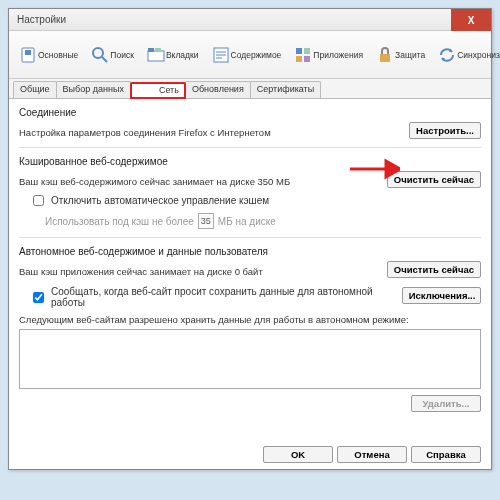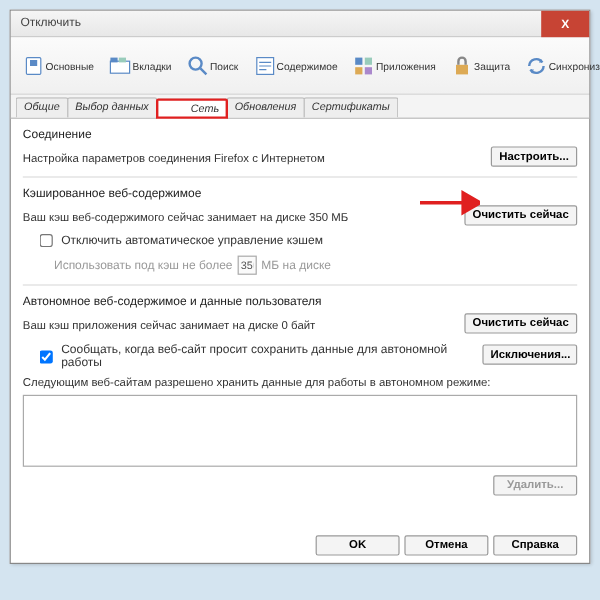--- a/index.html
+++ b/index.html
@@ -6,21 +6,21 @@
 body { margin: 0; background: #d4e4f0; width: 500px; height: 500px; position: relative; }
 .window { position: absolute; top: 8px; left: 8px; right: 8px; bottom: 30px; background: #fff; border: 1px solid #888; box-shadow: 1px 1px 3px rgba(0,0,0,0.2); }
 .titlebar { height: 22px; background: linear-gradient(#f5f5f5, #e8e8e8); border-bottom: 1px solid #ccc; display: flex; align-items: center; padding-left: 8px; color: #444; position: relative; }
 .close-btn { position: absolute; right: 0; top: 0; width: 40px; height: 22px; background: #c74434; color: #fff; display: flex; align-items: center; justify-content: center; font-size: 12px; font-weight: bold; }
 .toolbar { height: 48px; background: linear-gradient(#fbfbfb, #f0f0f0); border-bottom: 1px solid #ccc; display: flex; padding: 2px 4px; gap: 2px; }
 .tb-item { flex: 0 0 auto; display: flex; flex-direction: row; align-items: center; justify-content: center; padding: 2px 4px; border: 1px solid transparent; border-radius: 2px; cursor: pointer; min-width: 44px; }
 .tb-item.active { background: #cfe3f5; border: 1px solid #7da9d8; }
 .tb-item.hl { outline: 2px solid #e02020; outline-offset: -1px; }
 .tb-icon { width: 20px; height: 20px; display: flex; align-items: center; justify-content: center; }
 .tb-label { font-size: 8.5px; color: #333; margin-top: 1px; white-space: nowrap; }
-.tabs { height: 20px; background: #f4f4f4; border-bottom: 1px solid #bbb; display: flex; padding-left: 4px; padding-top: 2px; font-style: italic; }
+.tabs { height: 20px; background: #f4f4f4; border-bottom: 1px solid #bbb; display: flex; padding-left: 4px; padding-top: 2px; }
 .tab { padding: 2px 6px; border: 1px solid #bbb; border-bottom: none; background: #eee; margin-right: -1px; border-radius: 2px 2px 0 0; cursor: pointer; font-size: 9px; color: #333; }
 .tab.active { background: #fff; position: relative; top: 1px; }
 .tab.hl { outline: 2px solid #e02020; outline-offset: -2px; padding-left: 28px; }
 .content { padding: 8px 10px; color: #333; }
 .section-title { font-size: 10px; color: #222; }
 .indent { font-size: 9.5px; color: #333; margin-top: 4px; }
 .row { display: flex; align-items: center; justify-content: space-between; margin-top: 4px; }
 .btn { background: #f4f4f4; border: 1px solid #999; border-radius: 2px; padding: 2px 6px; font-size: 9.5px; cursor: pointer; min-width: 70px; text-align: center; font-weight: bold; }
 .btn:disabled, .btn.dis { color: #999; }
 .check-row { display: flex; align-items: center; gap: 4px; margin-top: 4px; margin-left: 10px; font-size: 9.5px; }
@@ -32,54 +32,54 @@
 .bottom-row { display: flex; justify-content: flex-end; margin-top: 4px; }
 .dialog-btns { position: absolute; bottom: 6px; right: 10px; display: flex; gap: 4px; }
 .arrow { position: absolute; top: 158px; right: 100px; pointer-events: none; }
 svg { display: block; }
 </style>
 </head>
 <body>
 
 <div class="window">
   <div class="titlebar">
-    <span>Отключить</span>
+    <span>Настройки</span>
     <div class="close-btn">
         <span>X</span>
       </div>
   </div>
 
   <div class="toolbar" id="toolbar">
       <div class="tb-item">
         <div class="tb-icon">
           <svg width="20" height="20">
             <rect x="4" y="3" width="12" height="14" rx="1" fill="#fff" stroke="#5a8ac6"></rect>
             <rect x="7" y="5" width="6" height="5" fill="#5a8ac6"></rect>
           </svg>
         </div>
         <div class="tb-label">Основные</div>
+      </div>
+      <div class="tb-item">
+        <div class="tb-icon">
+          <svg width="20" height="20">
+            <circle cx="8" cy="8" r="5" fill="none" stroke="#5a8ac6" stroke-width="2"></circle>
+            <line x1="12" y1="12" x2="17" y2="17" stroke="#5a8ac6" stroke-width="2"></line>
+          </svg>
+        </div>
+        <div class="tb-label">Поиск</div>
       </div>
       <div class="tb-item">
         <div class="tb-icon">
           <svg width="20" height="20">
             <rect x="2" y="6" width="16" height="10" fill="#fff" stroke="#5a8ac6"></rect>
             <rect x="2" y="3" width="6" height="4" fill="#5a8ac6"></rect>
             <rect x="9" y="3" width="6" height="4" fill="#9cb"></rect>
           </svg>
         </div>
         <div class="tb-label">Вкладки</div>
-      </div>
-      <div class="tb-item">
-        <div class="tb-icon">
-          <svg width="20" height="20">
-            <circle cx="8" cy="8" r="5" fill="none" stroke="#5a8ac6" stroke-width="2"></circle>
-            <line x1="12" y1="12" x2="17" y2="17" stroke="#5a8ac6" stroke-width="2"></line>
-          </svg>
-        </div>
-        <div class="tb-label">Поиск</div>
       </div>
       <div class="tb-item">
         <div class="tb-icon">
           <svg width="20" height="20">
             <rect x="3" y="3" width="14" height="14" fill="#fff" stroke="#5a8ac6"></rect>
             <line x1="5" y1="7" x2="15" y2="7" stroke="#5a8ac6"></line>
             <line x1="5" y1="10" x2="15" y2="10" stroke="#5a8ac6"></line>
             <line x1="5" y1="13" x2="11" y2="13" stroke="#5a8ac6"></line>
           </svg>
         </div>

